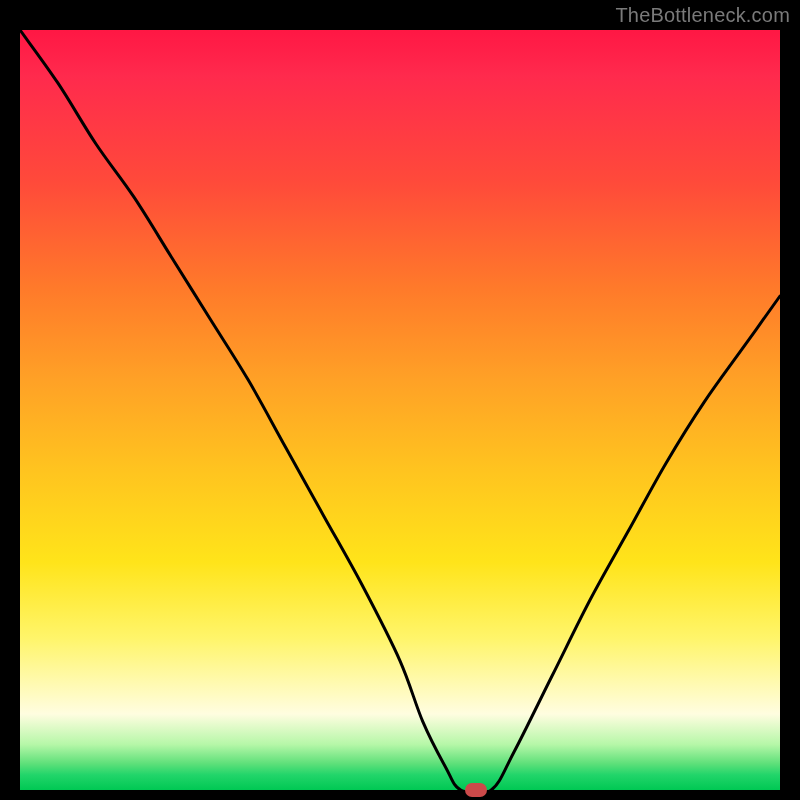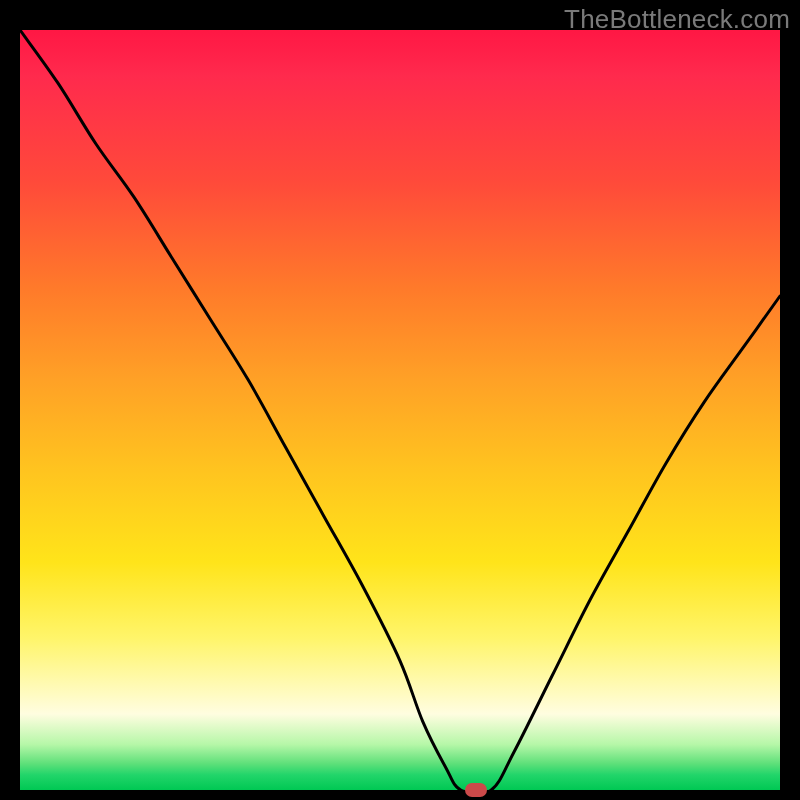--- a/index.html
+++ b/index.html
@@ -15,21 +15,21 @@
     position: relative;
     width: 800px;
     height: 800px;
     background: #000;
   }
   .watermark {
     position: absolute;
     top: 4px;
     right: 10px;
     color: #7a7a7a;
-    font-size: 26px;
+    font-size: 20px;
     font-weight: 500;
     letter-spacing: 0.2px;
     user-select: none;
   }
   .plot {
     position: absolute;
     left: 20px;
     top: 30px;
     width: 760px;
     height: 760px;

